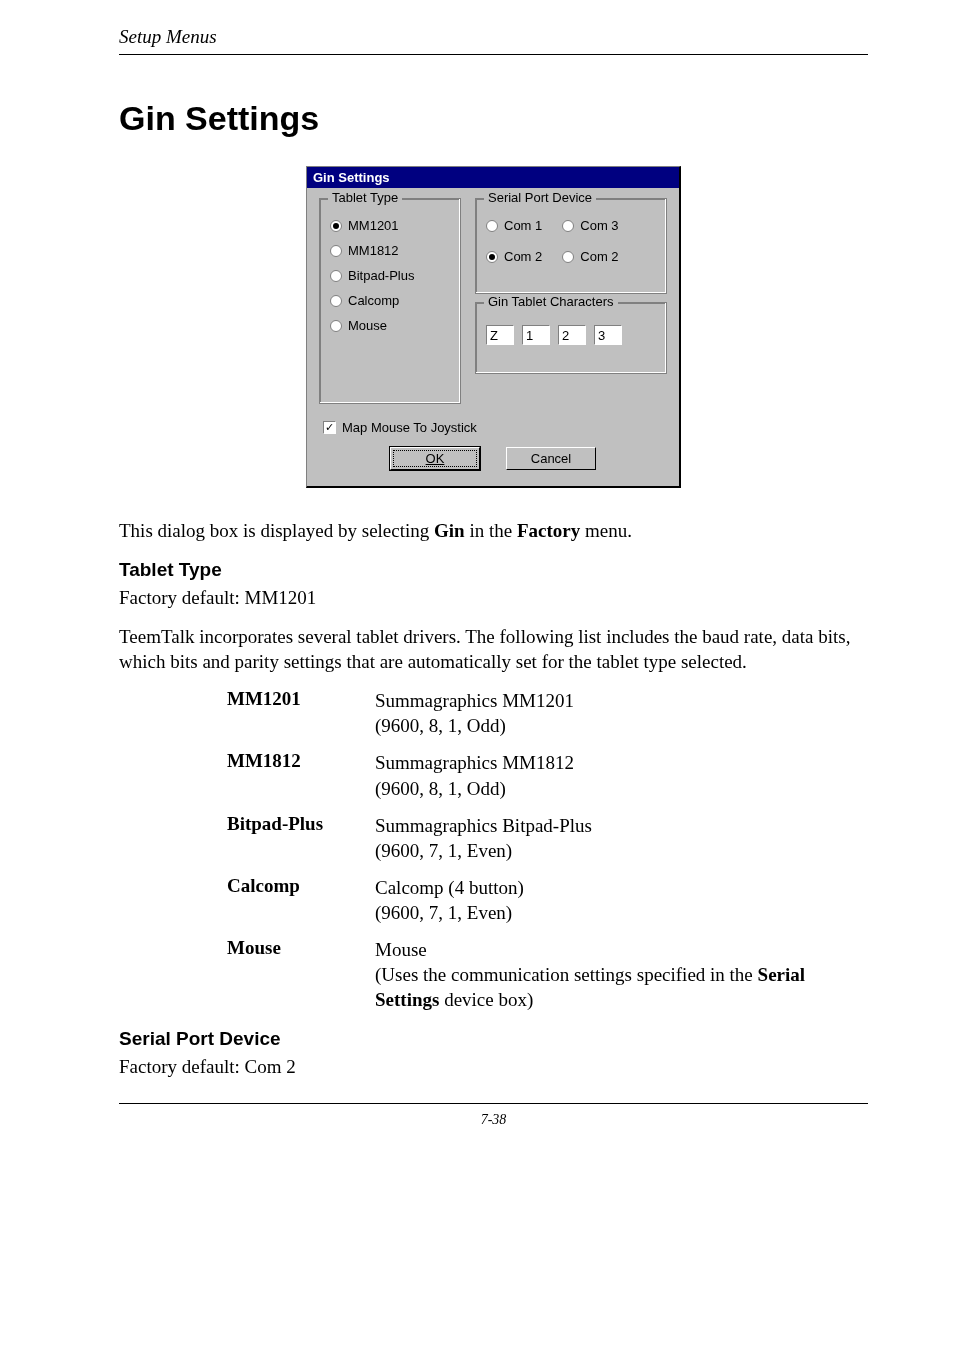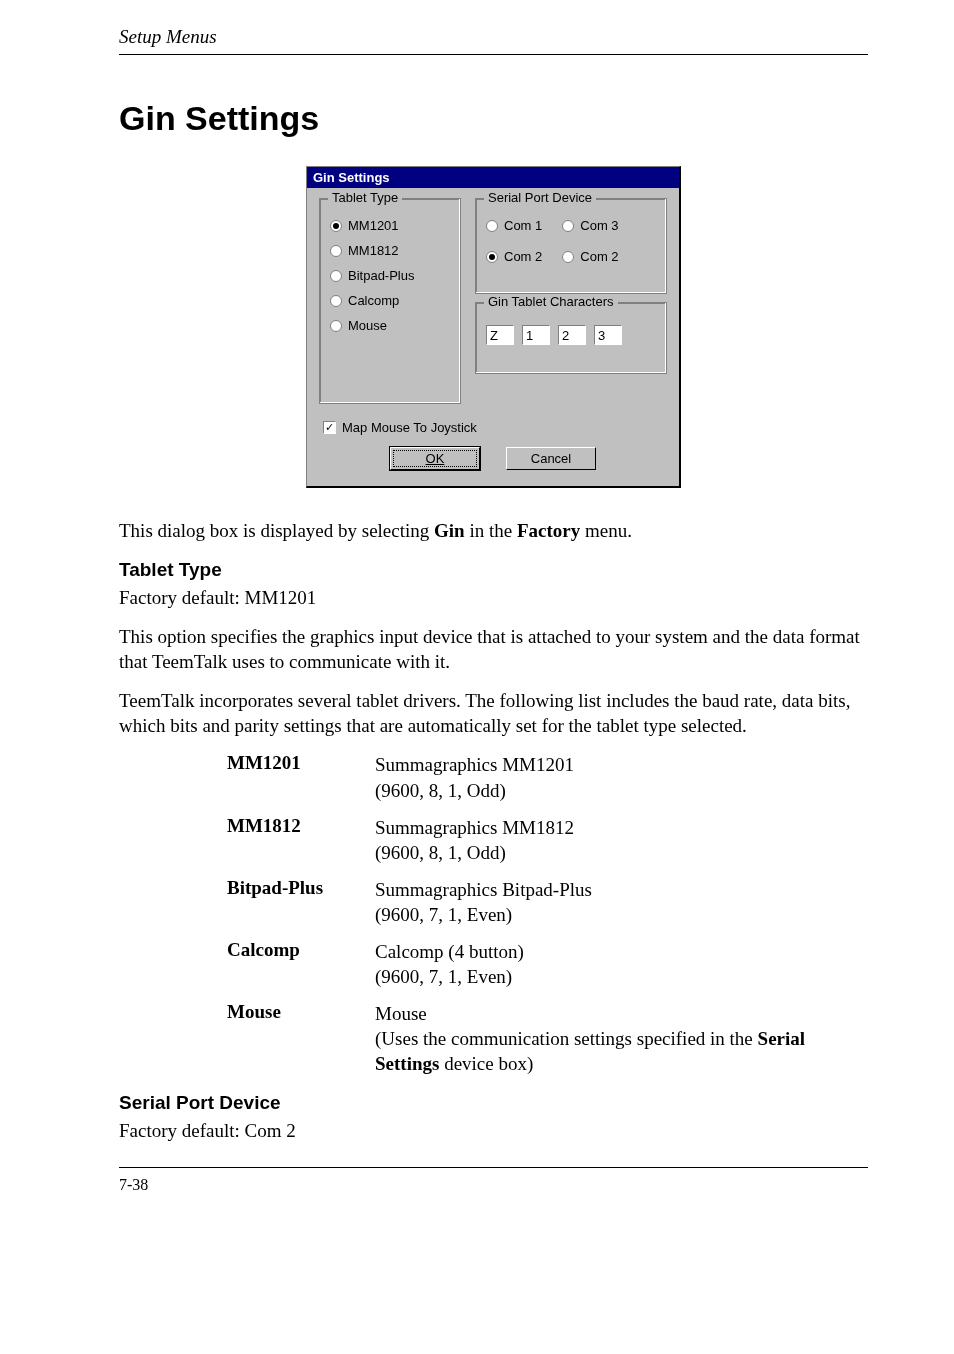--- a/index.html
+++ b/index.html
@@ -172,22 +172,24 @@
     flex-shrink: 0;
     box-sizing: content-box;
   }
   .tl-desc { flex: 1; line-height: 1.32; }
   .footer-rule {
     border: none;
     border-top: 1.5px solid #000;
     margin: 24px 0 8px 0;
   }
   .page-num {
-    font-size: 16px;
+    font-style: italic;
+    font-size: 14px;
     padding-bottom: 6px;
+    text-align: center;
   }
 </style>
 </head>
 <body>
 
 <div class="page">
   <div class="running-head">Setup Menus</div>
   <hr class="head-rule">
 
   <h1>Gin Settings</h1>
@@ -276,21 +278,20 @@
       </div>
     </div>
   </div>
 
   <p>
     <span>This dialog box is displayed by selecting </span><b>Gin</b><span> in the </span><b>Factory</b><span> menu.</span>
   </p>
 
   <h2 class="section">Tablet Type</h2>
   <p>Factory default: MM1201</p>
-  <p>This option specifies the graphics input device that is attached to your system and the data format that TeemTalk uses to communicate with it.</p>
   <p>TeemTalk incorporates several tablet drivers. The following list includes the baud rate, data bits, which bits and parity settings that are automatically set for the tablet type selected.</p>
 
   <div class="tablet-list">
     <div class="tl-row">
       <div class="tl-name">MM1201</div>
       <div class="tl-desc"><span>Summagraphics MM1201</span><br><span>(9600, 8, 1, Odd)</span></div>
     </div>
     <div class="tl-row">
       <div class="tl-name">MM1812</div>
       <div class="tl-desc"><span>Summagraphics MM1812</span><br><span>(9600, 8, 1, Odd)</span></div>

